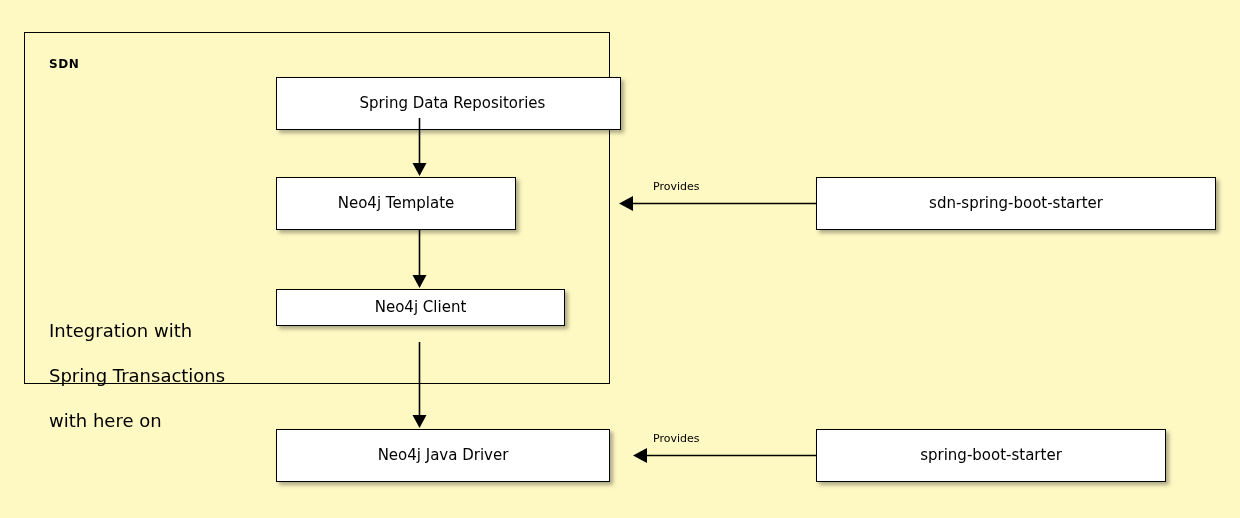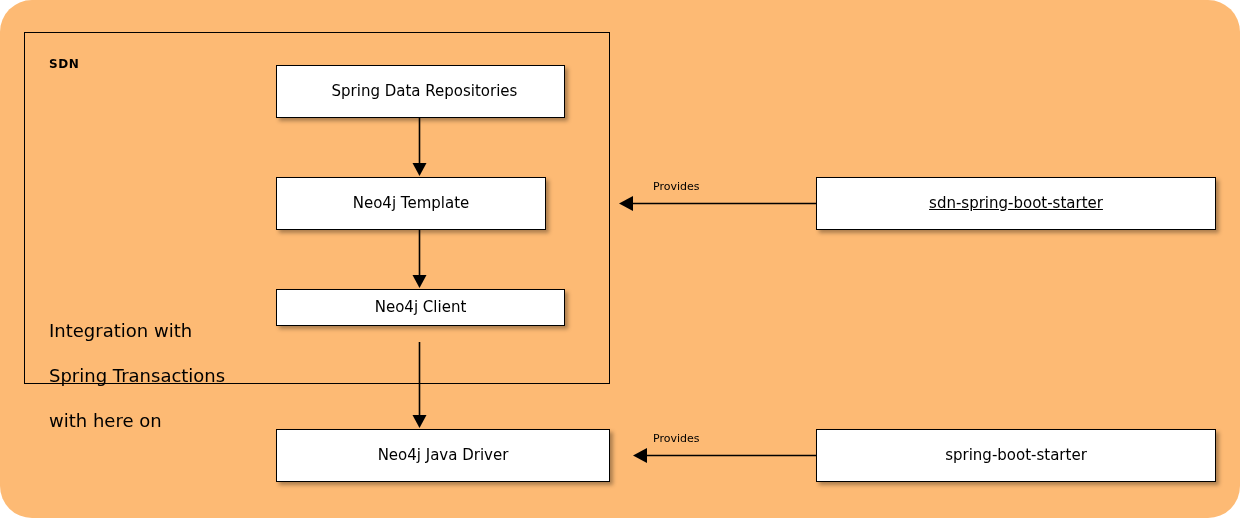--- a/index.html
+++ b/index.html
@@ -9,23 +9,22 @@
     background: #ffffff;
   }
   body {
     font-family: "DejaVu Sans", "Liberation Sans", sans-serif;
     color: #000000;
   }
   #canvas {
     position: relative;
     width: 1240px;
     height: 518px;
-    background: #fdba74;
+    background: #fef9c3;
     overflow: hidden;
-    border-radius: 32px;
   }
 
   
   .package {
     position: absolute;
     box-sizing: border-box;
     border: 1.5px solid #000000;
     background: transparent;
   }
   .package-label {
@@ -82,41 +81,41 @@
   }
 </style>
 </head>
 <body>
 
 <div id="canvas">
 
   <div class="package" style="left:24px; top:32px; width:586px; height:352px;"></div>
   <div class="package-label" style="left:49px; top:57px;">SDN</div>
 
-  <div class="node" style="left:276px; top:65px; width:289px; height:53px;padding-left:8px;">
+  <div class="node" style="left:276px; top:77px; width:345px; height:53px;padding-left:8px;">
     <span class="node-label">Spring Data Repositories</span>
   </div>
 
-  <div class="node" style="left:276px; top:177px; width:270px; height:53px;">
+  <div class="node" style="left:276px; top:177px; width:240px; height:53px;">
     <span class="node-label">Neo4j Template</span>
   </div>
 
   <div class="node" style="left:276px; top:289px; width:289px; height:37px;">
     <span class="node-label">Neo4j Client</span>
   </div>
 
   <div class="node" style="left:276px; top:429px; width:334px; height:53px;">
     <span class="node-label">Neo4j Java Driver</span>
   </div>
 
-  <div class="node" style="left:816px; top:177px; width:400px; height:53px;text-decoration:underline;">
+  <div class="node" style="left:816px; top:177px; width:400px; height:53px;">
     <span class="node-label">sdn-spring-boot-starter</span>
   </div>
 
-  <div class="node" style="left:816px; top:429px; width:400px; height:53px;">
+  <div class="node" style="left:816px; top:429px; width:350px; height:53px;">
     <span class="node-label">spring-boot-starter</span>
   </div>
 
   <div class="freetext" style="left:49px; top:293px;">
     <div>Integration with</div>
     <div>Spring Transactions</div>
     <div>with here on</div>
   </div>
 
   <svg class="edge-layer" viewBox="0 0 1240 518" width="1240" height="518">

